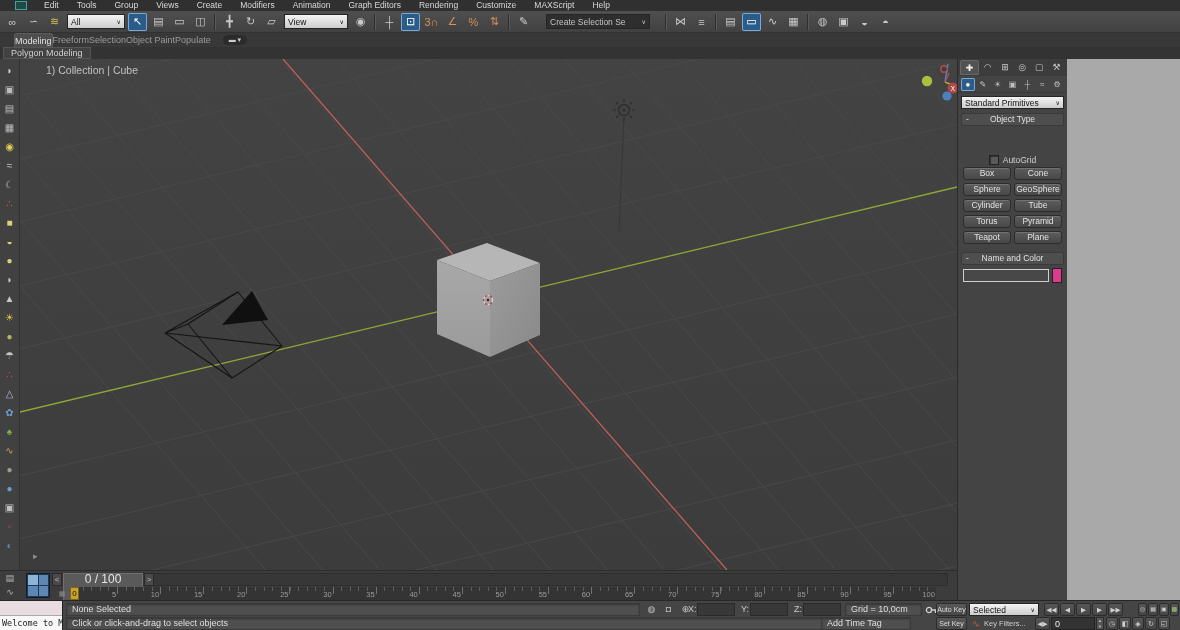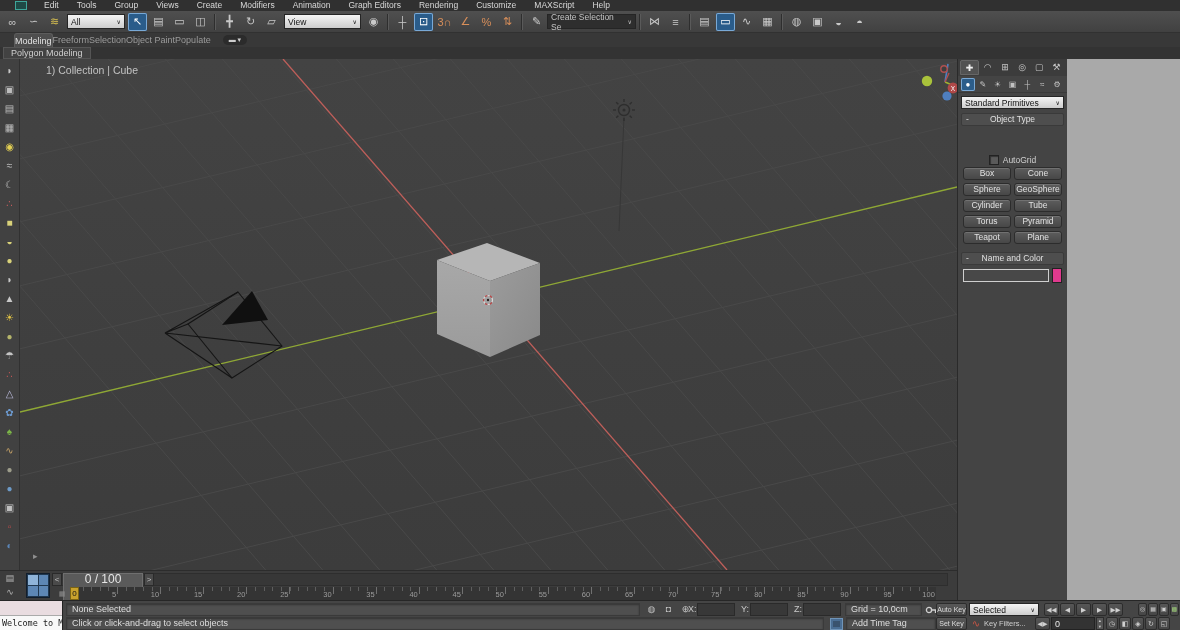--- a/index.html
+++ b/index.html
@@ -17,22 +17,22 @@
     background:linear-gradient(#4f4f4f,#414141);border-bottom:1px solid #313131;display:flex;align-items:center;padding-left:2px;}
   .tbg{display:flex;align-items:center;}
   .tbi{width:19px;height:18px;display:flex;align-items:center;justify-content:center;font-size:11px;color:#c9c9c9;margin:0 1px;border-radius:2px;}
   .tbi.active{background:#2a5c8a;box-shadow:inset 0 0 0 1px #79a9d6;color:#fff;}
   .sep{width:1px;height:16px;background:#2e2e2e;border-right:1px solid #5a5a5a;margin:0 3px;}
   .dd{display:flex;align-items:center;box-sizing:border-box;height:15px;font-size:8.5px;padding:0 3px;border:1px solid #252525;}
   .dd-light{background:linear-gradient(#f4f4f4,#cdcdcd);color:#111;}
   .dd-dark{background:#2e2e2e;color:#c4c4c4;}
   .dda{margin-left:auto;font-size:6px;padding-left:3px;}
   .w58{width:58px;margin:0 2px;}
-  .w64{width:77px;margin:6px 2px;}
-  .w88{width:89px;margin:0 0;}
+  .w64{width:64px;margin:6px 2px;}
+  .w88{width:104px;margin:0 12px;}
 
   
   .ribbontabs{position:absolute;left:0;top:33px;width:1180px;height:14px;background:#383838;display:flex;align-items:flex-end;padding-left:14px;box-sizing:border-box;}
   .rtab{font-size:9px;color:#9b9b9b;padding:2px 0 1px;}
   .rtab.active{background:#4e4e4e;color:#e2e2e2;border:1px solid #5c5c5c;border-bottom:none;border-radius:3px 3px 0 0;}
   .rovf{font-size:7px;color:#ccc;background:#2b2b2b;border-radius:6px;padding:1px 6px;margin:0 0 2px 12px;}
   .ribbonrow{position:absolute;left:0;top:47px;width:1180px;height:12px;background:#333;}
   .rpanel{position:absolute;left:3px;top:0;font-size:9px;color:#cfcfcf;background:#424242;border:1px solid #555;padding:0 7px;height:10px;line-height:10px;}
 
   
@@ -85,21 +85,21 @@
 
   
   .statusbar{position:absolute;left:0;top:600px;width:1180px;height:30px;background:#454545;border-top:1px solid #262626;box-sizing:border-box;overflow:hidden;}
   .listener{position:absolute;left:0;top:0;width:62px;height:29px;border-right:1px solid #222;}
   .lst-top{height:14px;background:#e9dce0;border-bottom:1px solid #aaa;}
   .lst-bot{height:14px;background:#f8f8f8;font-family:"DejaVu Sans Mono",monospace;font-size:8.5px;color:#222;line-height:14px;padding-left:2px;white-space:nowrap;overflow:hidden;}
   .sfield{position:absolute;background:#4f4f4f;border:1px solid #3a3a3a;box-shadow:inset 0 1px 2px rgba(0,0,0,.35);color:#dedede;font-size:9px;line-height:11px;padding:0 5px;height:13px;box-sizing:border-box;white-space:nowrap;overflow:hidden;}
   .f-selstatus{left:66px;top:2px;width:574px;}
   .f-prompt{left:66px;top:16px;width:758px;}
   .f-grid{left:845px;top:2px;width:77px;}
-  .f-ttag{left:846px;top:16px;width:90px;}
+  .f-ttag{left:821px;top:16px;width:90px;}
   .sticons{position:absolute;left:645px;top:2px;display:flex;gap:4px;}
   .stico{width:13px;height:13px;font-size:9px;color:#c2c2c2;text-align:center;line-height:13px;}
   .clabel{position:absolute;top:2px;font-size:9px;color:#c9c9c9;line-height:13px;}
   .cfield{position:absolute;top:2px;width:38px;height:13px;background:#383838;border:1px solid #2a2a2a;box-sizing:border-box;}
   .lx{left:688px}.fx{left:697px}.ly{left:741px}.fy{left:750px}.lz{left:794px}.fz{left:803px}
   .keyico{position:absolute;left:925px;top:4px;}
   .ttagico{position:absolute;left:830px;top:17px;width:13px;height:12px;background:#39536f;border:1px solid #6f94b8;box-sizing:border-box;box-shadow:inset 0 0 0 2px #4a6e94;}
   .akbtn{position:absolute;left:936px;width:31px;height:13px;background:linear-gradient(#585858,#484848);border:1px solid #2c2c2c;box-sizing:border-box;color:#ddd;font-size:7px;text-align:center;line-height:11px;border-radius:2px;white-space:nowrap;}
   .ak1{top:2px}.ak2{top:16px}
   .f-seldd{position:absolute;left:969px;top:2px;width:70px;height:13px;}

